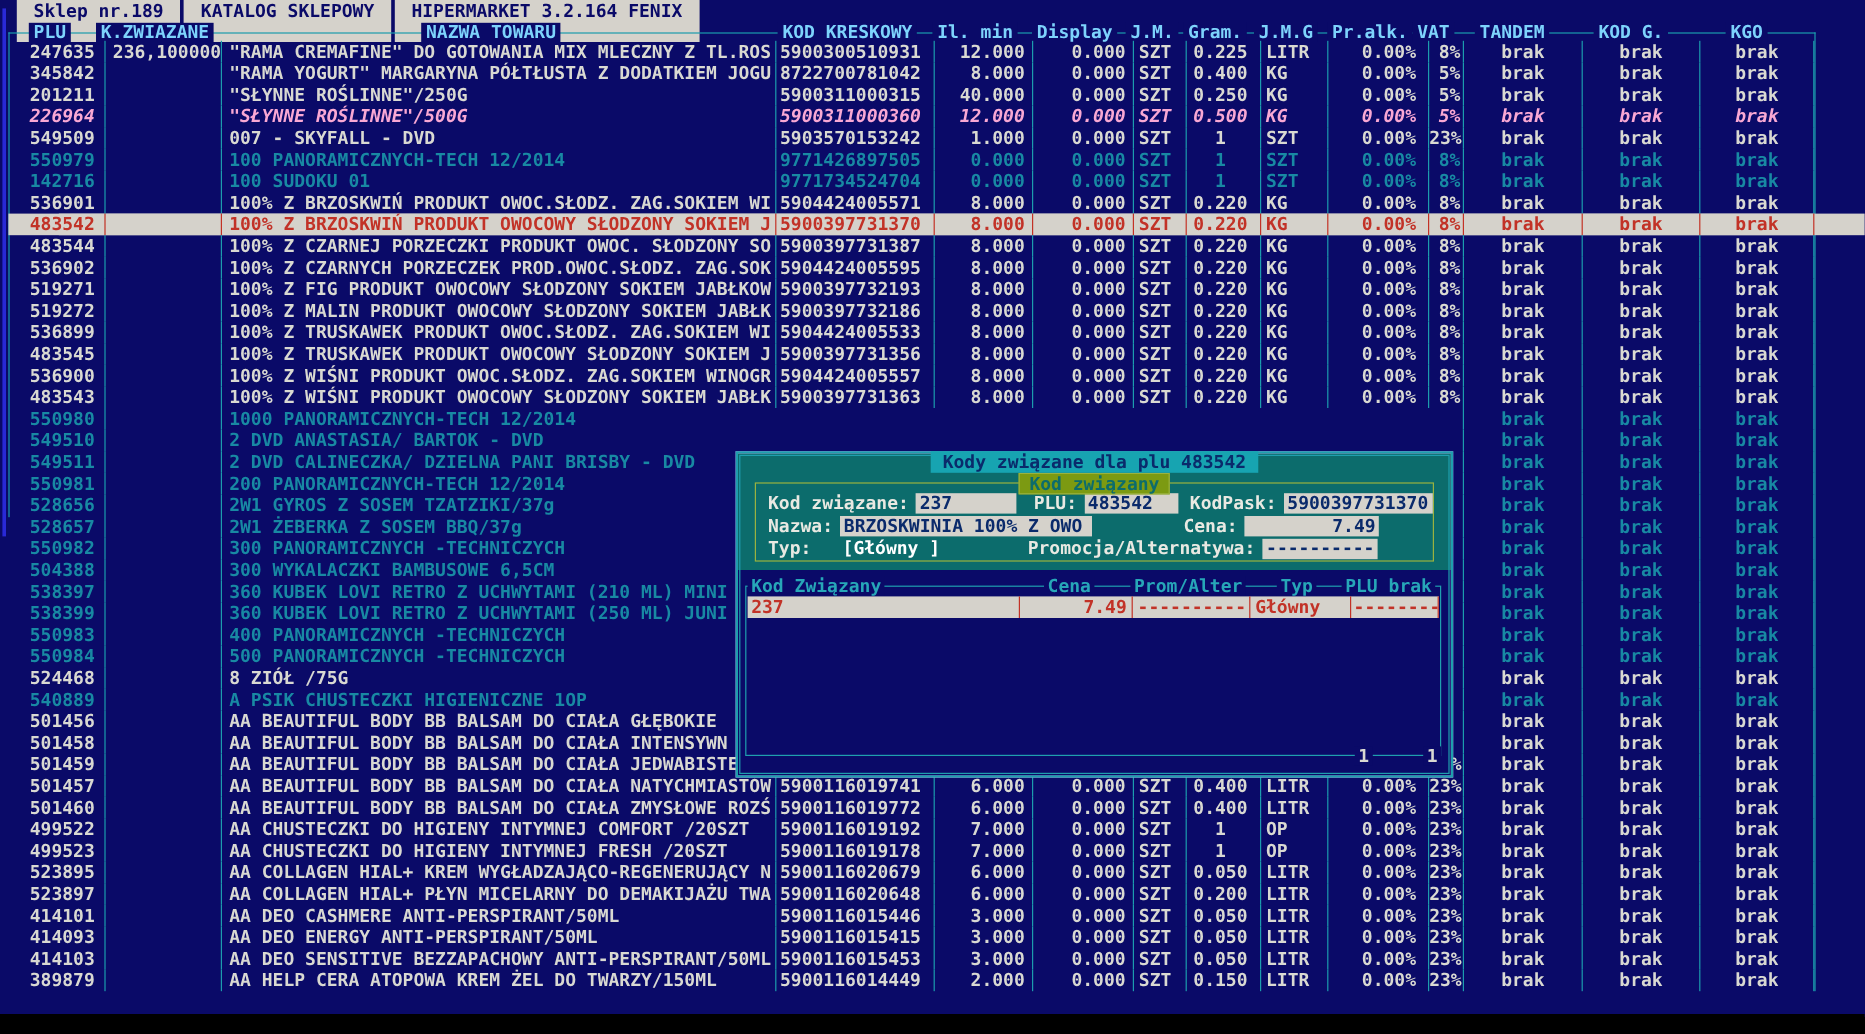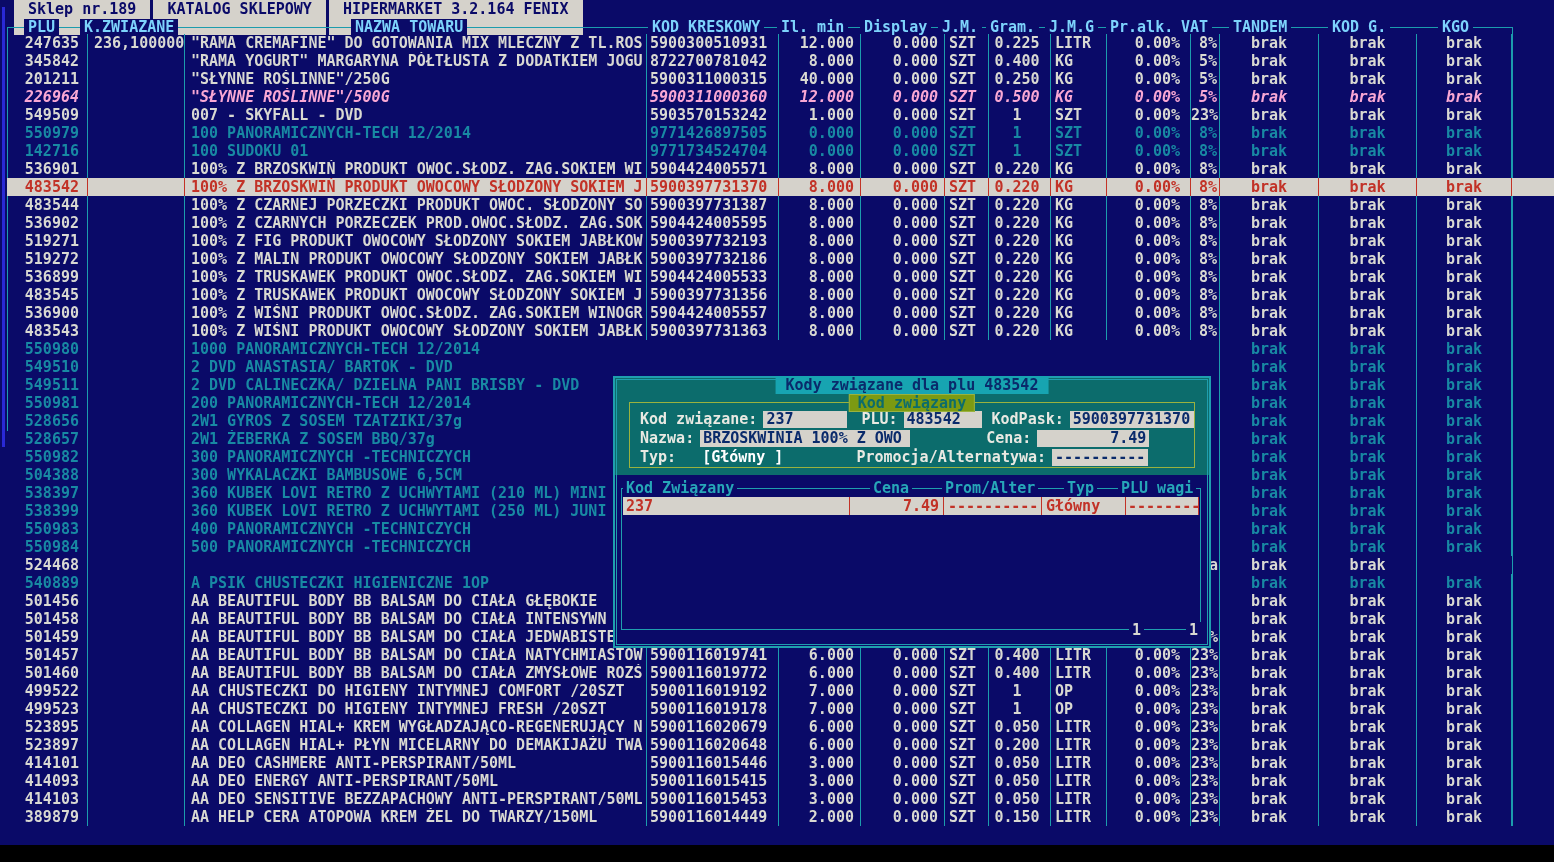--- a/index.html
+++ b/index.html
@@ -167,21 +167,21 @@
     <div class="trow row-cyan row-covered"><div class="c0">549511</div><div class="c1"></div><div class="c2">2 DVD CALINECZKA/ DZIELNA PANI BRISBY - DVD</div><div class="c3"></div><div class="c4"></div><div class="c5"></div><div class="c6"></div><div class="c7"></div><div class="c8"></div><div class="c9"></div><div class="c10"></div><div class="c11">brak</div><div class="c12">brak</div><div class="c13">brak</div></div>
     <div class="trow row-cyan row-covered"><div class="c0">550981</div><div class="c1"></div><div class="c2">200 PANORAMICZNYCH-TECH 12/2014</div><div class="c3"></div><div class="c4"></div><div class="c5"></div><div class="c6"></div><div class="c7"></div><div class="c8"></div><div class="c9"></div><div class="c10"></div><div class="c11">brak</div><div class="c12">brak</div><div class="c13">brak</div></div>
     <div class="trow row-cyan row-covered"><div class="c0">528656</div><div class="c1"></div><div class="c2">2W1 GYROS Z SOSEM TZATZIKI/37g</div><div class="c3"></div><div class="c4"></div><div class="c5"></div><div class="c6"></div><div class="c7"></div><div class="c8"></div><div class="c9"></div><div class="c10"></div><div class="c11">brak</div><div class="c12">brak</div><div class="c13">brak</div></div>
     <div class="trow row-cyan row-covered"><div class="c0">528657</div><div class="c1"></div><div class="c2">2W1 ŻEBERKA Z SOSEM BBQ/37g</div><div class="c3"></div><div class="c4"></div><div class="c5"></div><div class="c6"></div><div class="c7"></div><div class="c8"></div><div class="c9"></div><div class="c10"></div><div class="c11">brak</div><div class="c12">brak</div><div class="c13">brak</div></div>
     <div class="trow row-cyan row-covered"><div class="c0">550982</div><div class="c1"></div><div class="c2">300 PANORAMICZNYCH -TECHNICZYCH</div><div class="c3"></div><div class="c4"></div><div class="c5"></div><div class="c6"></div><div class="c7"></div><div class="c8"></div><div class="c9"></div><div class="c10"></div><div class="c11">brak</div><div class="c12">brak</div><div class="c13">brak</div></div>
     <div class="trow row-cyan row-covered"><div class="c0">504388</div><div class="c1"></div><div class="c2">300 WYKALACZKI BAMBUSOWE 6,5CM</div><div class="c3"></div><div class="c4"></div><div class="c5"></div><div class="c6"></div><div class="c7"></div><div class="c8"></div><div class="c9"></div><div class="c10"></div><div class="c11">brak</div><div class="c12">brak</div><div class="c13">brak</div></div>
     <div class="trow row-cyan row-covered"><div class="c0">538397</div><div class="c1"></div><div class="c2">360 KUBEK LOVI RETRO Z UCHWYTAMI (210 ML) MINI</div><div class="c3"></div><div class="c4"></div><div class="c5"></div><div class="c6"></div><div class="c7"></div><div class="c8"></div><div class="c9"></div><div class="c10"></div><div class="c11">brak</div><div class="c12">brak</div><div class="c13">brak</div></div>
     <div class="trow row-cyan row-covered"><div class="c0">538399</div><div class="c1"></div><div class="c2">360 KUBEK LOVI RETRO Z UCHWYTAMI (250 ML) JUNI</div><div class="c3"></div><div class="c4"></div><div class="c5"></div><div class="c6"></div><div class="c7"></div><div class="c8"></div><div class="c9"></div><div class="c10"></div><div class="c11">brak</div><div class="c12">brak</div><div class="c13">brak</div></div>
     <div class="trow row-cyan row-covered"><div class="c0">550983</div><div class="c1"></div><div class="c2">400 PANORAMICZNYCH -TECHNICZYCH</div><div class="c3"></div><div class="c4"></div><div class="c5"></div><div class="c6"></div><div class="c7"></div><div class="c8"></div><div class="c9"></div><div class="c10"></div><div class="c11">brak</div><div class="c12">brak</div><div class="c13">brak</div></div>
     <div class="trow row-cyan row-covered"><div class="c0">550984</div><div class="c1"></div><div class="c2">500 PANORAMICZNYCH -TECHNICZYCH</div><div class="c3"></div><div class="c4"></div><div class="c5"></div><div class="c6"></div><div class="c7"></div><div class="c8"></div><div class="c9"></div><div class="c10"></div><div class="c11">brak</div><div class="c12">brak</div><div class="c13">brak</div></div>
-    <div class="trow row-white row-covered"><div class="c0">524468</div><div class="c1"></div><div class="c3"></div><div class="c4"></div><div class="c5"></div><div class="c6"></div><div class="c7"></div><div class="c8"></div><div class="c9"></div><div class="c10"></div><div class="c11">brak</div><div class="c12">brak</div><div class="c13">brak</div></div>
+    <div class="trow row-white row-covered"><div class="c0">524468</div><div class="c1"></div><div class="c2">8 ZIÓŁ /75G</div><div class="c3"></div><div class="c4"></div><div class="c5"></div><div class="c6"></div><div class="c7"></div><div class="c8"></div><div class="c9"></div><div class="c10"></div><div class="c11">brak</div><div class="c12">brak</div><div class="c13">brak</div></div>
     <div class="trow row-cyan row-covered"><div class="c0">540889</div><div class="c1"></div><div class="c2">A PSIK CHUSTECZKI HIGIENICZNE 1OP</div><div class="c3"></div><div class="c4"></div><div class="c5"></div><div class="c6"></div><div class="c7"></div><div class="c8"></div><div class="c9"></div><div class="c10"></div><div class="c11">brak</div><div class="c12">brak</div><div class="c13">brak</div></div>
     <div class="trow row-white row-covered"><div class="c0">501456</div><div class="c1"></div><div class="c2">AA BEAUTIFUL BODY BB BALSAM DO CIAŁA GŁĘBOKIE</div><div class="c3"></div><div class="c4"></div><div class="c5"></div><div class="c6"></div><div class="c7"></div><div class="c8"></div><div class="c9"></div><div class="c10"></div><div class="c11">brak</div><div class="c12">brak</div><div class="c13">brak</div></div>
     <div class="trow row-white row-covered"><div class="c0">501458</div><div class="c1"></div><div class="c2">AA BEAUTIFUL BODY BB BALSAM DO CIAŁA INTENSYWN</div><div class="c3"></div><div class="c4"></div><div class="c5"></div><div class="c6"></div><div class="c7"></div><div class="c8"></div><div class="c9"></div><div class="c10"></div><div class="c11">brak</div><div class="c12">brak</div><div class="c13">brak</div></div>
     <div class="trow row-white"><div class="c0">501459</div><div class="c1"></div><div class="c2">AA BEAUTIFUL BODY BB BALSAM DO CIAŁA JEDWABISTE WY</div><div class="c3">5900116019765</div><div class="c4">6.000</div><div class="c5">0.000</div><div class="c6">SZT</div><div class="c7">0.400</div><div class="c8">LITR</div><div class="c9">0.00%</div><div class="c10">23%</div><div class="c11">brak</div><div class="c12">brak</div><div class="c13">brak</div></div>
     <div class="trow row-white"><div class="c0">501457</div><div class="c1"></div><div class="c2">AA BEAUTIFUL BODY BB BALSAM DO CIAŁA NATYCHMIASTOW</div><div class="c3">5900116019741</div><div class="c4">6.000</div><div class="c5">0.000</div><div class="c6">SZT</div><div class="c7">0.400</div><div class="c8">LITR</div><div class="c9">0.00%</div><div class="c10">23%</div><div class="c11">brak</div><div class="c12">brak</div><div class="c13">brak</div></div>
     <div class="trow row-white"><div class="c0">501460</div><div class="c1"></div><div class="c2">AA BEAUTIFUL BODY BB BALSAM DO CIAŁA ZMYSŁOWE ROZŚ</div><div class="c3">5900116019772</div><div class="c4">6.000</div><div class="c5">0.000</div><div class="c6">SZT</div><div class="c7">0.400</div><div class="c8">LITR</div><div class="c9">0.00%</div><div class="c10">23%</div><div class="c11">brak</div><div class="c12">brak</div><div class="c13">brak</div></div>
     <div class="trow row-white"><div class="c0">499522</div><div class="c1"></div><div class="c2">AA CHUSTECZKI DO HIGIENY INTYMNEJ COMFORT /20SZT</div><div class="c3">5900116019192</div><div class="c4">7.000</div><div class="c5">0.000</div><div class="c6">SZT</div><div class="c7">1</div><div class="c8">OP</div><div class="c9">0.00%</div><div class="c10">23%</div><div class="c11">brak</div><div class="c12">brak</div><div class="c13">brak</div></div>
     <div class="trow row-white"><div class="c0">499523</div><div class="c1"></div><div class="c2">AA CHUSTECZKI DO HIGIENY INTYMNEJ FRESH /20SZT</div><div class="c3">5900116019178</div><div class="c4">7.000</div><div class="c5">0.000</div><div class="c6">SZT</div><div class="c7">1</div><div class="c8">OP</div><div class="c9">0.00%</div><div class="c10">23%</div><div class="c11">brak</div><div class="c12">brak</div><div class="c13">brak</div></div>
     <div class="trow row-white"><div class="c0">523895</div><div class="c1"></div><div class="c2">AA COLLAGEN HIAL+ KREM WYGŁADZAJĄCO-REGENERUJĄCY N</div><div class="c3">5900116020679</div><div class="c4">6.000</div><div class="c5">0.000</div><div class="c6">SZT</div><div class="c7">0.050</div><div class="c8">LITR</div><div class="c9">0.00%</div><div class="c10">23%</div><div class="c11">brak</div><div class="c12">brak</div><div class="c13">brak</div></div>
     <div class="trow row-white"><div class="c0">523897</div><div class="c1"></div><div class="c2">AA COLLAGEN HIAL+ PŁYN MICELARNY DO DEMAKIJAŻU TWA</div><div class="c3">5900116020648</div><div class="c4">6.000</div><div class="c5">0.000</div><div class="c6">SZT</div><div class="c7">0.200</div><div class="c8">LITR</div><div class="c9">0.00%</div><div class="c10">23%</div><div class="c11">brak</div><div class="c12">brak</div><div class="c13">brak</div></div>
@@ -223,21 +223,21 @@
     </div>
   </div>
 
   <div class="popup-bottom">
     <div class="ptable">
       <div class="ptable-head">
         <span class="ph-0">Kod Związany</span>
         <span class="ph-1">Cena</span>
         <span class="ph-2">Prom/Alter</span>
         <span class="ph-3">Typ</span>
-        <span class="ph-4">PLU wagi</span>
+        <span class="ph-4">PLU brak</span>
       </div>
       <div class="prow">
         <div class="pc0">237</div>
         <div class="pc1">7.49</div>
         <div class="pc2">----------</div>
         <div class="pc3">Główny</div>
         <div class="pc4">--------</div>
       </div>
       <span class="pind pind-1">1</span>
       <span class="pind pind-2">1</span>

